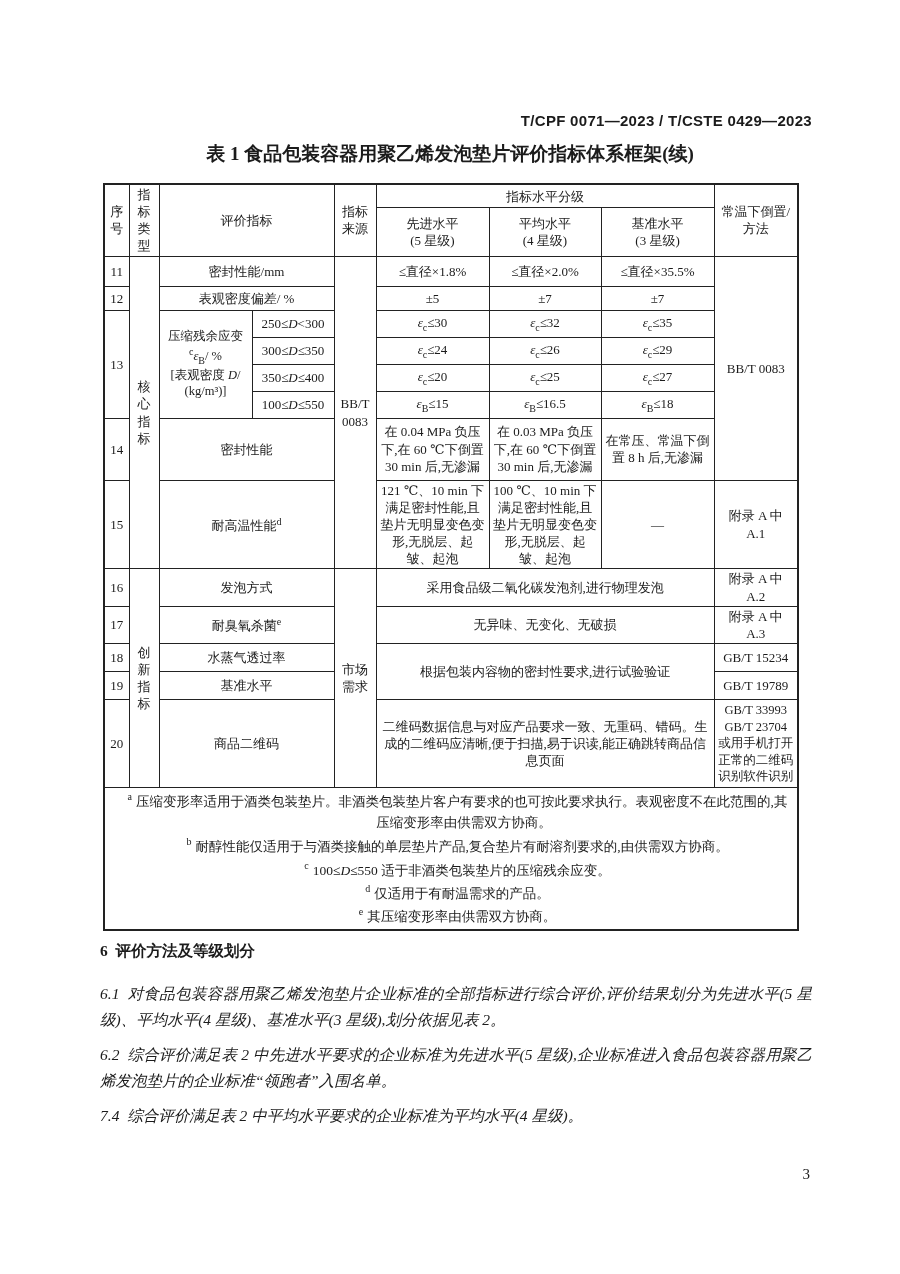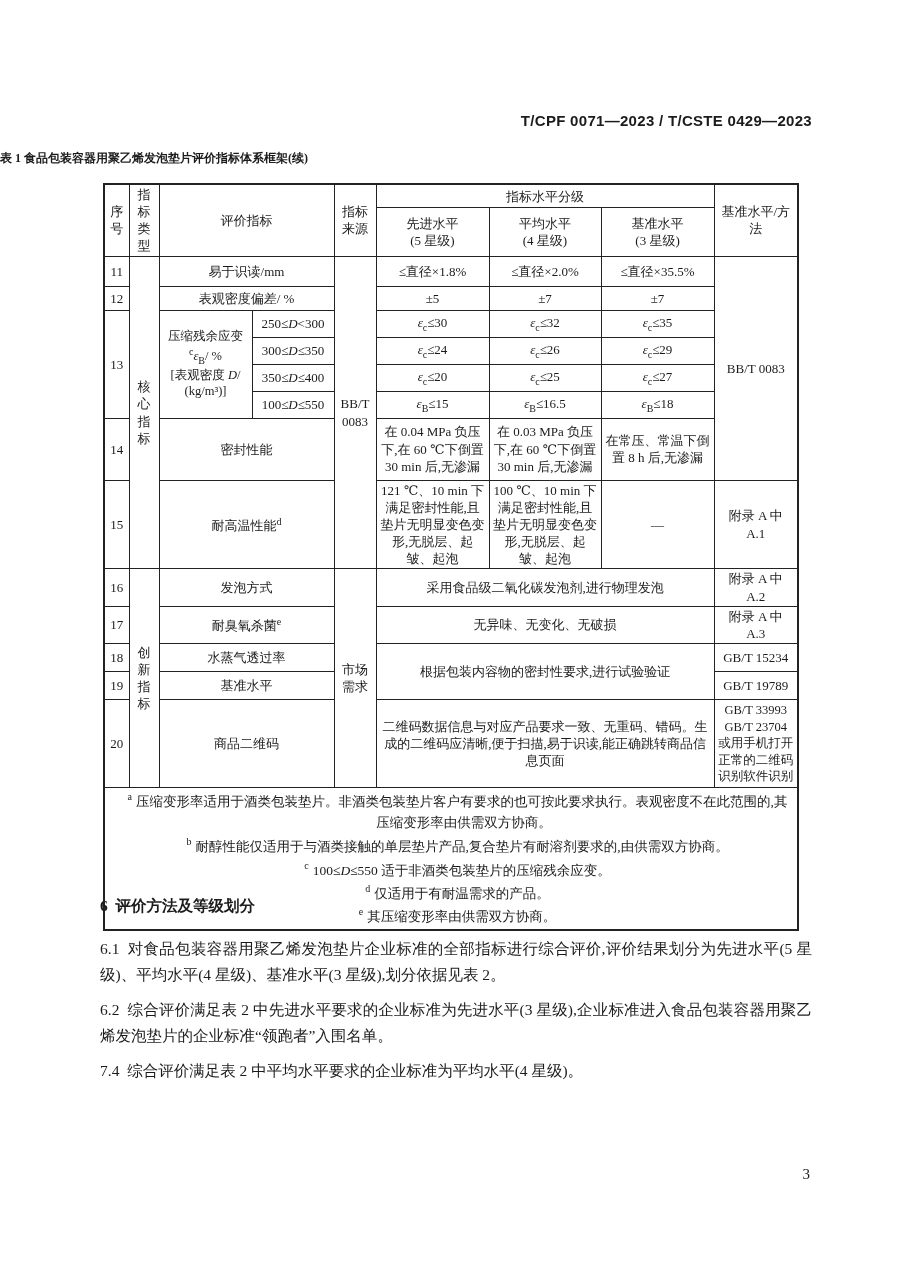--- a/index.html
+++ b/index.html
@@ -7,22 +7,22 @@
     position:relative;width:900px;height:1274px;background:#ffffff;
     font-family:"Liberation Serif","DejaVu Serif",serif;color:#1b1b1b;
     overflow:hidden;
   }
   .docref{
     position:absolute;top:112px;right:88px;
     font-family:"Liberation Sans","DejaVu Sans",sans-serif;
     font-weight:bold;font-size:15px;letter-spacing:.3px;
   }
   .tbl-title{
-    position:absolute;top:150px;left:0;width:100%;text-align:left;
-    font-weight:bold;font-size:12px;
+    position:absolute;top:141px;left:0;width:100%;text-align:center;
+    font-weight:bold;font-size:19px;
   }
   table.eval{
     position:absolute;left:103px;top:183px;width:694px;
     border-collapse:collapse;table-layout:fixed;
     font-size:13px;line-height:1.32;
   }
   table.eval td{
     border:1px solid #222;text-align:center;vertical-align:middle;
     padding:1px 3px;overflow:hidden;
   }
@@ -40,25 +40,25 @@
   tr.r20{height:88px;}
   td.fncell{
     text-align:left;vertical-align:top;padding:7px 10px 9px 12px;
     font-size:13.5px;line-height:1.62;
   }
   .fn{padding-left:26px;text-indent:-13px;}
   .fn sup{font-size:10px;margin-right:4px;}
   sup{font-size:10px;}
   sub{font-size:10px;}
   .section{
-    position:absolute;left:100px;top:893px;width:712px;
+    position:absolute;left:100px;top:938px;width:712px;
     font-size:15.5px;line-height:26px;
   }
   .sec-heading{font-weight:bold;margin:0 0 17px 0;white-space:pre-wrap;}
-  .section p{margin:0 0 9px 0;white-space:pre-wrap;text-align:justify;}
+  .section p{margin:0 0 9px 0;white-space:pre-wrap;text-align:justify;font-style:italic;}
   .page-number{position:absolute;top:1166px;right:90px;font-size:15px;}
 </style>
 </head>
 <body>
 
 <div class="page">
 
   <div class="docref">T/CPF 0071—2023 / T/CSTE 0429—2023</div>
 
   <div class="tbl-title">表 1  食品包装容器用聚乙烯发泡垫片评价指标体系框架(续)</div>
@@ -76,32 +76,32 @@
       <col style="width:84px">
     </colgroup>
 
     <tbody>
         <tr class="h1">
       <td rowspan="2">序<br>号</td>
       <td rowspan="2">指标<br>类型</td>
       <td rowspan="2" colspan="2">评价指标</td>
       <td rowspan="2">指标<br>来源</td>
       <td colspan="3">指标水平分级</td>
-      <td rowspan="2">基准水平/方法</td>
+      <td rowspan="2">常温下倒置/方法</td>
     </tr>
     <tr class="h2">
       <td>先进水平<br>(5 星级)</td>
       <td>平均水平<br>(4 星级)</td>
       <td>基准水平<br>(3 星级)</td>
     </tr>
 
     <tr class="r11">
       <td>11</td>
       <td rowspan="8">核心<br>指标</td>
-      <td colspan="2">易于识读/mm</td>
+      <td colspan="2">密封性能/mm</td>
       <td rowspan="8">BB/T<br>0083</td>
       <td>≤直径×1.8%</td>
       <td>≤直径×2.0%</td>
       <td>≤直径×35.5%</td>
       <td rowspan="7">BB/T 0083</td>
     </tr>
 
     <tr class="r12">
       <td>12</td>
       <td colspan="2">表观密度偏差/ %</td>
@@ -198,19 +198,19 @@
         <div class="fn"><sup>d</sup><span>仅适用于有耐温需求的产品。</span></div>
         <div class="fn"><sup>e</sup><span>其压缩变形率由供需双方协商。</span></div>
       </td>
     </tr>
   </tbody>
     </table>
 
   <div class="section">
     <div class="sec-heading">6  评价方法及等级划分</div>
     <p>6.1  对食品包装容器用聚乙烯发泡垫片企业标准的全部指标进行综合评价,评价结果划分为先进水平(5 星级)、平均水平(4 星级)、基准水平(3 星级),划分依据见表 2。</p>
-    <p>6.2  综合评价满足表 2 中先进水平要求的企业标准为先进水平(3 星级),企业标准进入食品包装容器用聚乙烯发泡垫片的企业标准“领跑者”入围名单。</p>
+    <p>6.2  综合评价满足表 2 中先进水平要求的企业标准为先进水平(5 星级),企业标准进入食品包装容器用聚乙烯发泡垫片的企业标准“领跑者”入围名单。</p>
     <p>7.4  综合评价满足表 2 中平均水平要求的企业标准为平均水平(4 星级)。</p>
   </div>
 
   <div class="page-number">3</div>
 
 </div>
 
 </body></html>

